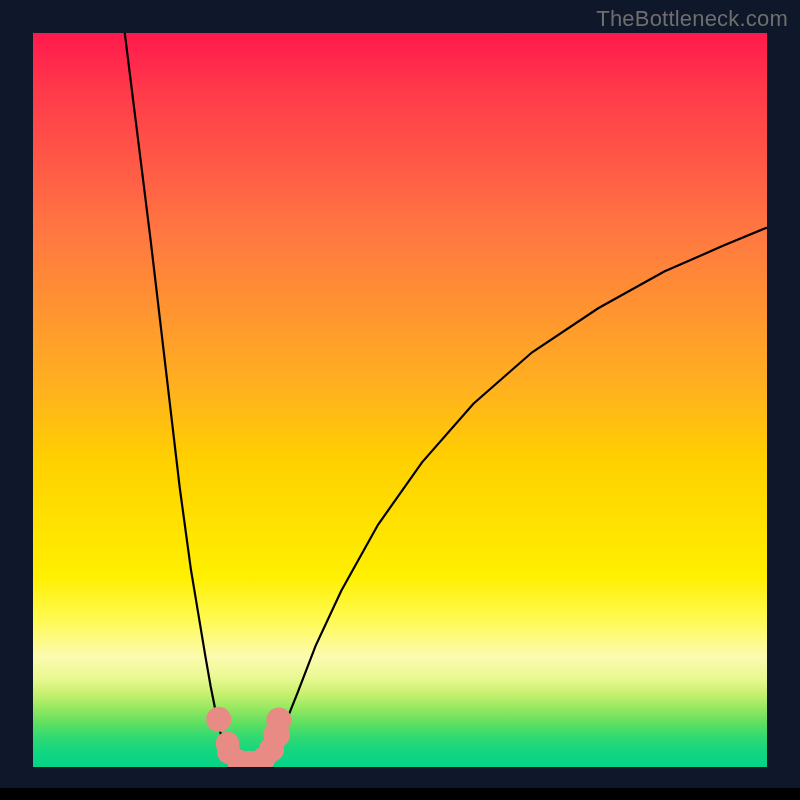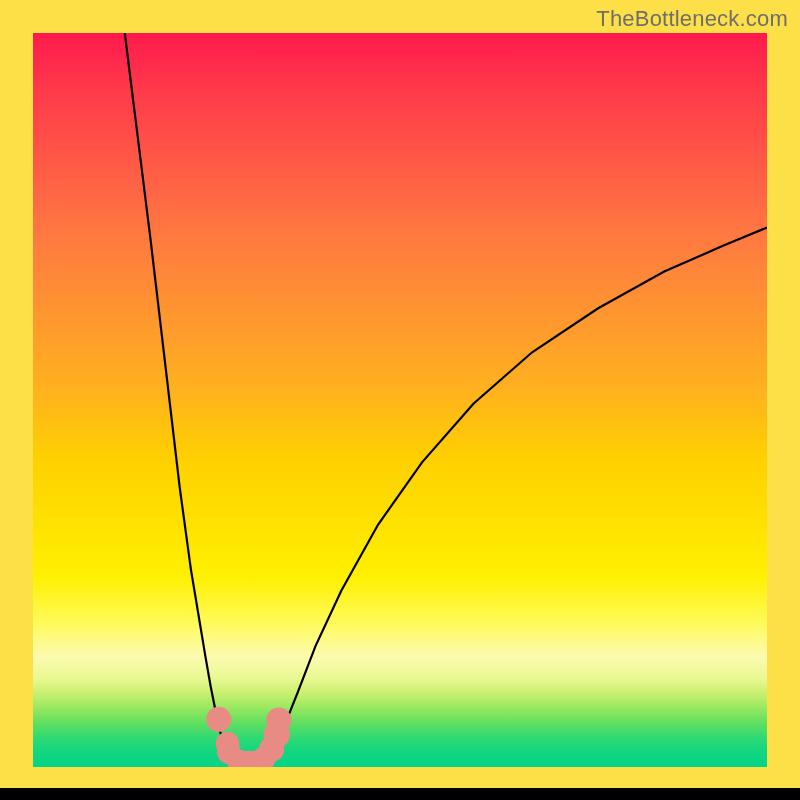--- a/index.html
+++ b/index.html
@@ -8,21 +8,21 @@
     width: 800px;
     height: 800px;
     overflow: hidden;
     background: #000;
     font-family: Arial, Helvetica, sans-serif;
   }
   .frame {
     position: absolute;
     left: 0; top: 0;
     width: 800px; height: 788px;
-    background: #fde047;
+    background: #0f172a;
     text-decoration: underline;
   }
   .plot-area {
     position: absolute;
     left: 33px;
     top: 33px;
     width: 734px;
     height: 734px;
     
     background: linear-gradient(to bottom,

